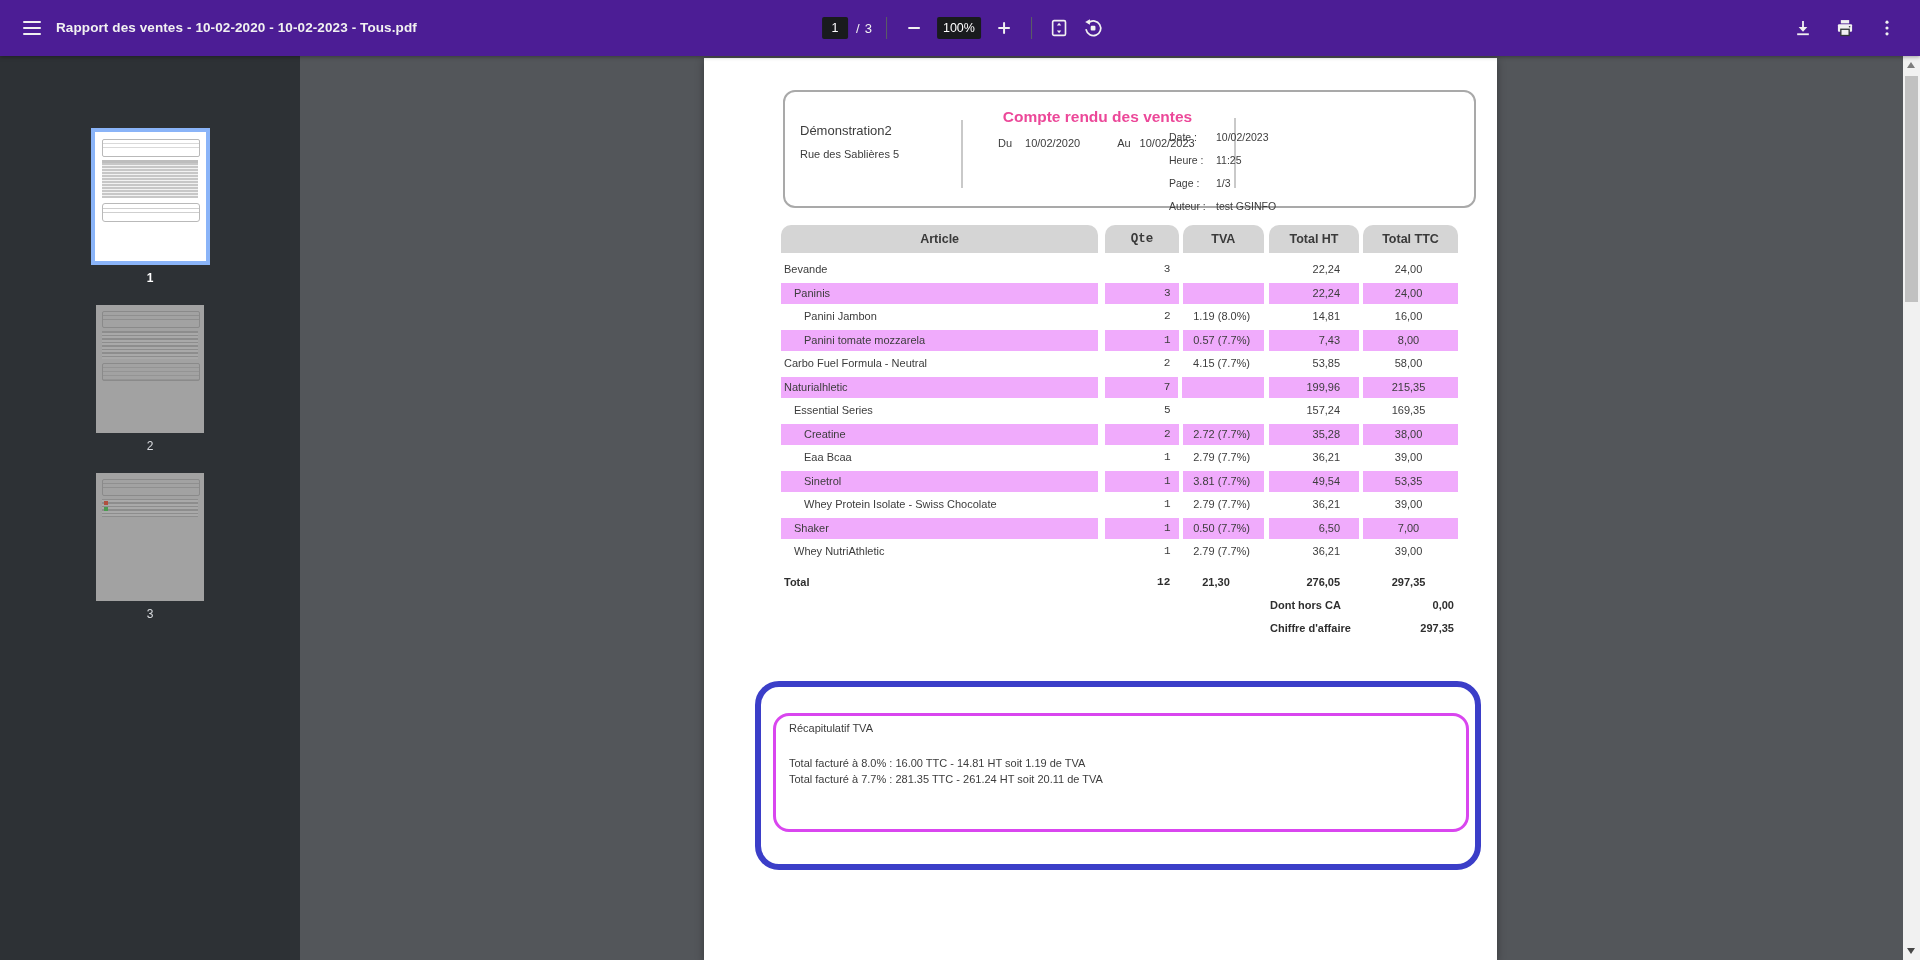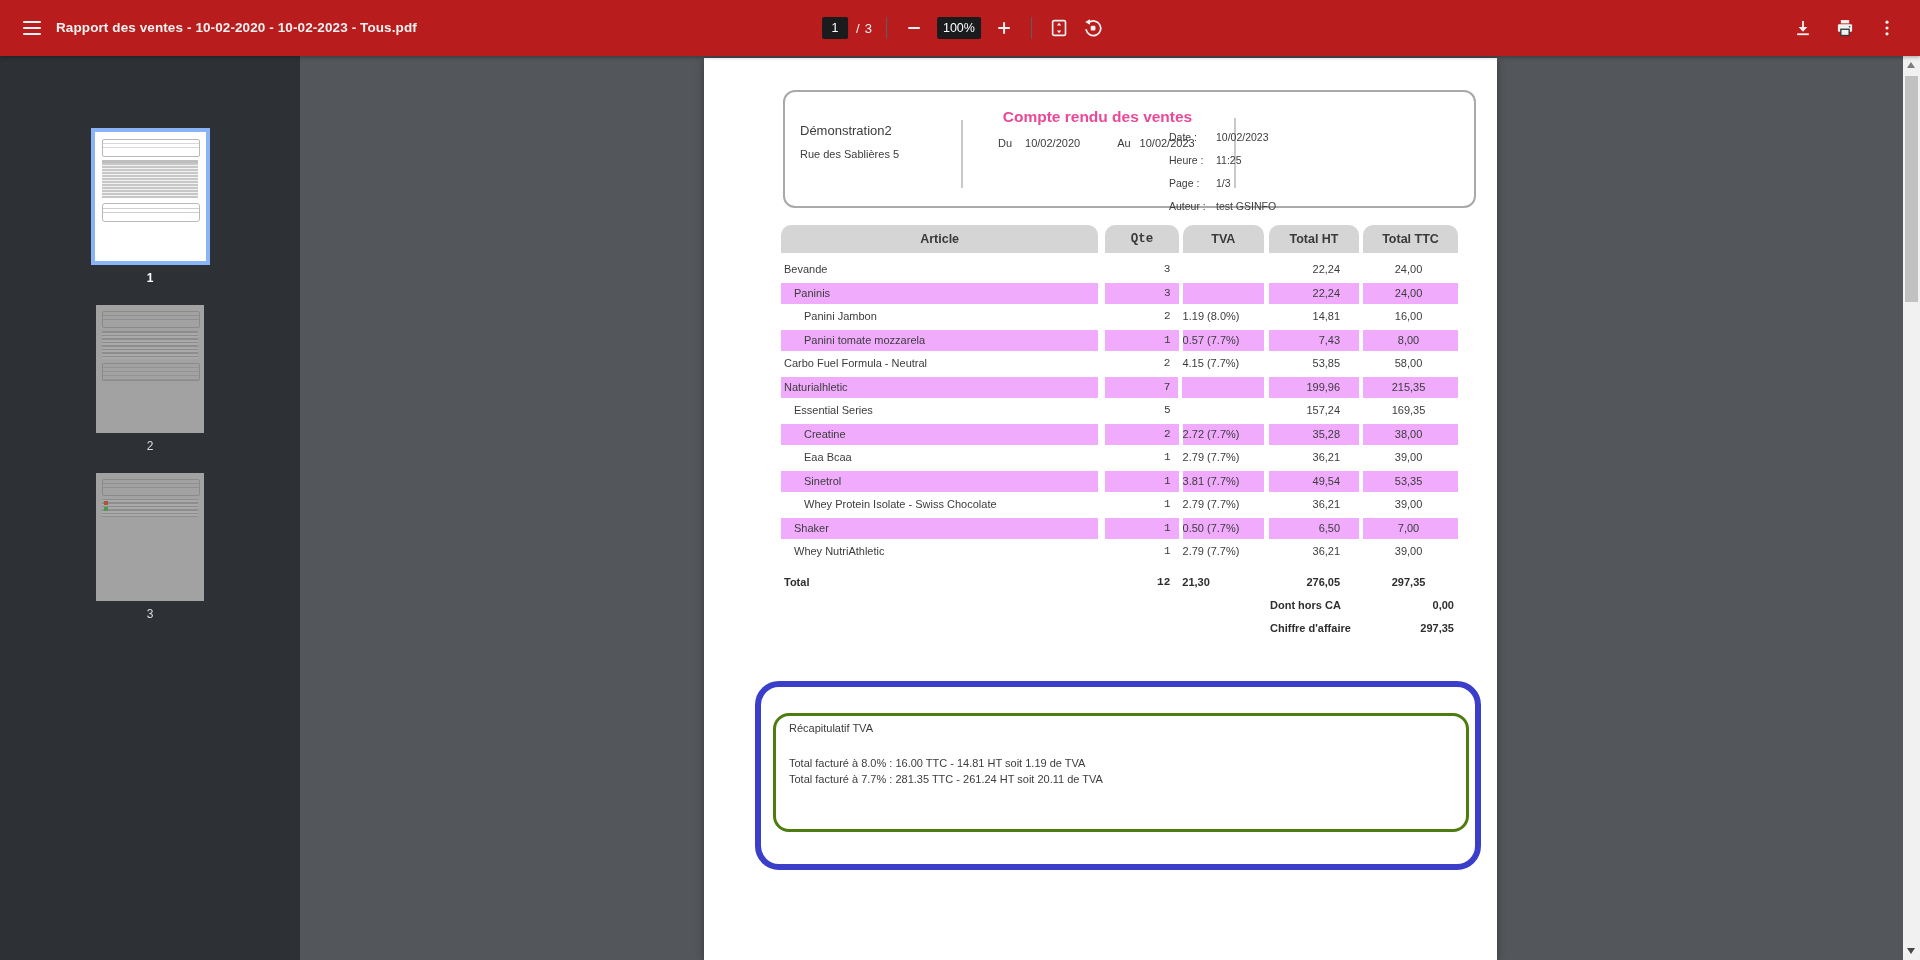--- a/index.html
+++ b/index.html
@@ -2,21 +2,21 @@
 <html><head>
 <meta charset="utf-8">
 <style>
   * { margin:0; padding:0; box-sizing:border-box; }
   html,body { width:1920px; height:960px; overflow:hidden; background:#53565a;
               font-family:"Liberation Sans", sans-serif; }
   .app { position:relative; width:1920px; height:960px; }
 
   
   .toolbar { position:absolute; left:0; top:0; width:1920px; height:56px;
-             background:#b91c1c; z-index:10; box-shadow:0 1px 4px rgba(0,0,0,.35); }
+             background:#4c1d95; z-index:10; box-shadow:0 1px 4px rgba(0,0,0,.35); }
   .hamburger { position:absolute; left:18px; top:14px; width:28px; height:28px;
                display:flex; flex-direction:column; justify-content:center; gap:4px;
                padding:0 5px; cursor:pointer; }
   .hamburger span { display:block; height:2px; width:18px; background:#f1f1f1; border-radius:1px; }
   .tb-title { position:absolute; left:56px; top:0; height:56px; line-height:56px;
               color:#f1f1f1; font-size:13.5px; font-weight:700; letter-spacing:.1px; }
   .tb-center { position:absolute; left:50%; top:0; transform:translateX(calc(-50% + 4px));
                height:56px; display:flex; align-items:center; }
   .chip { background:#191b1d; color:#fff; border:none; border-radius:2px;
           height:22px; text-align:center; font-size:12.5px; font-family:"Liberation Sans",sans-serif; }
@@ -88,21 +88,21 @@
   .dh-meta { position:absolute; left:384px; top:33px; }
   .meta-row { display:flex; height:23.2px; align-items:center; font-size:10.5px; }
   .meta-label { width:47px; }
   .meta-value { }
 
   
   .sales-table { position:absolute; left:77px; top:167px; width:677px; font-size:11px; }
   .hrow, .trow, .totrow, .srow { display:flex; }
   .col-article { width:324px; }
   .col-qte { width:75px;  margin-left:7px; text-align:right; padding-right:8px;font-family:Liberation Mono, monospace; }
-  .col-tva { width:83px;  margin-left:4px; text-align:left; padding-right:3px; }
+  .col-tva { width:83px;  margin-left:4px; text-align:center; padding-right:3px; }
   .col-ht  { width:92px;  margin-left:5px; text-align:right; padding-right:19px; }
   .col-ttc { width:97px;  margin-left:4px; text-align:center; padding-right:4px; }
   .hrow { margin-bottom:6px; }
   .hcell { height:28px; line-height:29px; background:#d5d5d5; border-radius:10px 10px 0 0;
            text-align:center !important; font-weight:700; font-size:12.5px; color:#3a3a3a;
            padding:0 !important; }
   .trow { height:21.5px; line-height:21.5px; margin-bottom:2px; }
   .trow .cell { background:#fff; }
   .trow.shaded .cell { background:#f0abfc; }
   .cell.indent-0 { padding-left:3px; }
@@ -113,21 +113,21 @@
   .totrow .col-tva { padding-right:14px; }
   .srow { margin-top:8px; height:15px; line-height:15px; font-weight:700; color:#2e2e2e; }
   .s-spacer { width:484px; }
   .s-label { width:96px; padding-left:5px; }
   .s-value { width:97px; text-align:right; padding-right:4px; }
 
   
   .recap-outer { position:absolute; left:51px; top:623px; width:726px; height:189px;
                  border:6px solid #3b3ec8; border-radius:24px; }
   .recap-inner { position:absolute; left:69px; top:655px; width:696px; height:119px;
-                 border:3px solid #4d7c0f; border-radius:16px; padding:6px 0 0 13px; }
+                 border:3px solid #d946ef; border-radius:16px; padding:6px 0 0 13px; }
   .recap-title { font-size:11px; color:#3c3c3c; }
   .recap-lines { margin-top:22px; }
   .recap-line { font-size:11px; line-height:15.5px; color:#3c3c3c; }
 
   
   .scrollbar { position:absolute; right:0; top:56px; width:17px; height:904px; background:#f1f1f1; z-index:5; }
   .sb-up { position:absolute; top:6px; left:4px; width:0; height:0;
            border-left:4.5px solid transparent; border-right:4.5px solid transparent;
            border-bottom:6px solid #7d7d7d; cursor:pointer; }
   .sb-thumb { position:absolute; top:20px; left:2px; width:13px; height:226px; background:#c1c1c1; cursor:pointer; }

